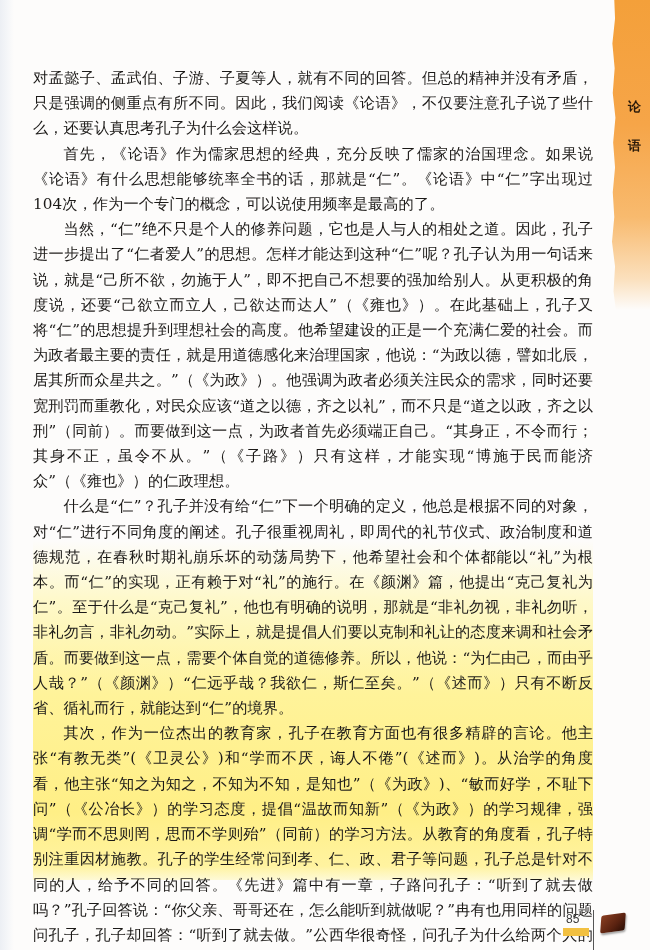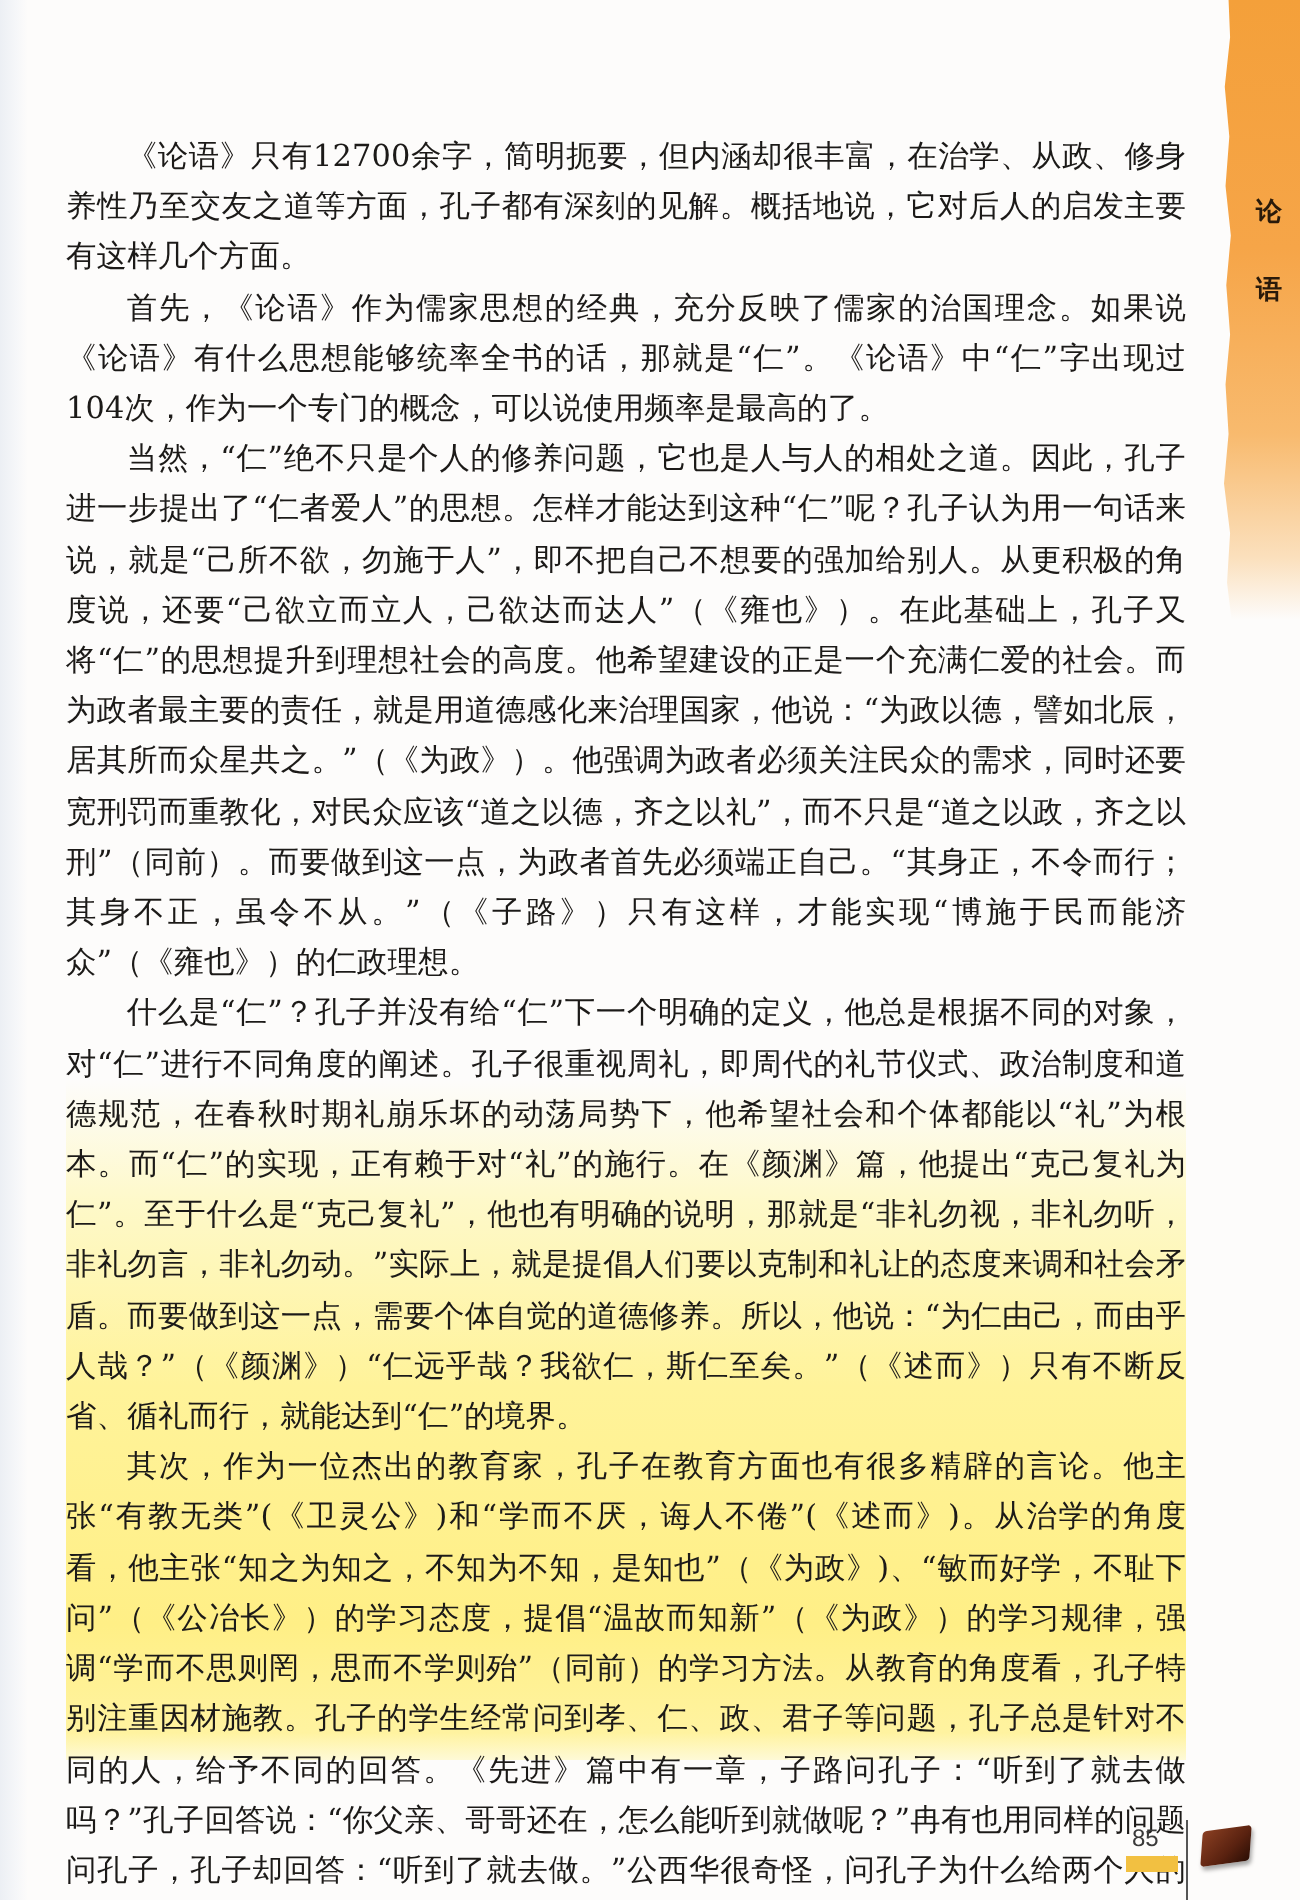--- a/index.html
+++ b/index.html
@@ -62,21 +62,21 @@
 <div class="page-shadow"></div>
 <div class="highlight"></div>
 
 <div class="side-strip"></div>
 <div class="side-title">
   <span>论</span>
   <span>语</span>
 </div>
 
 <div class="text-body">
-  <p>《论语》只有12700余字，简明扼要，但内涵却很丰富，在治学、从政、修身养性乃至交友之道等方面，孔子都有深刻的见解。概括地说，它对后人的启发主要有这样几个方面。</p>
+  <p class="cont">对孟懿子、孟武伯、子游、子夏等人，就有不同的回答。但总的精神并没有矛盾，只是强调的侧重点有所不同。因此，我们阅读《论语》，不仅要注意孔子说了些什么，还要认真思考孔子为什么会这样说。</p>
   <p>首先，《论语》作为儒家思想的经典，充分反映了儒家的治国理念。如果说《论语》有什么思想能够统率全书的话，那就是“仁”。《论语》中“仁”字出现过104次，作为一个专门的概念，可以说使用频率是最高的了。</p>
   <p>当然，“仁”绝不只是个人的修养问题，它也是人与人的相处之道。因此，孔子进一步提出了“仁者爱人”的思想。怎样才能达到这种“仁”呢？孔子认为用一句话来说，就是“己所不欲，勿施于人”，即不把自己不想要的强加给别人。从更积极的角度说，还要“己欲立而立人，己欲达而达人”（《雍也》）。在此基础上，孔子又将“仁”的思想提升到理想社会的高度。他希望建设的正是一个充满仁爱的社会。而为政者最主要的责任，就是用道德感化来治理国家，他说：“为政以德，譬如北辰，居其所而众星共之。”（《为政》）。他强调为政者必须关注民众的需求，同时还要宽刑罚而重教化，对民众应该“道之以德，齐之以礼”，而不只是“道之以政，齐之以刑”（同前）。而要做到这一点，为政者首先必须端正自己。“其身正，不令而行；其身不正，虽令不从。”（《子路》）只有这样，才能实现“博施于民而能济众”（《雍也》）的仁政理想。</p>
   <p>什么是“仁”？孔子并没有给“仁”下一个明确的定义，他总是根据不同的对象，对“仁”进行不同角度的阐述。孔子很重视周礼，即周代的礼节仪式、政治制度和道德规范，在春秋时期礼崩乐坏的动荡局势下，他希望社会和个体都能以“礼”为根本。而“仁”的实现，正有赖于对“礼”的施行。在《颜渊》篇，他提出“克己复礼为仁”。至于什么是“克己复礼”，他也有明确的说明，那就是“非礼勿视，非礼勿听，非礼勿言，非礼勿动。”实际上，就是提倡人们要以克制和礼让的态度来调和社会矛盾。而要做到这一点，需要个体自觉的道德修养。所以，他说：“为仁由己，而由乎人哉？”（《颜渊》）“仁远乎哉？我欲仁，斯仁至矣。”（《述而》）只有不断反省、循礼而行，就能达到“仁”的境界。</p>
   <p>其次，作为一位杰出的教育家，孔子在教育方面也有很多精辟的言论。他主张“有教无类”(《卫灵公》)和“学而不厌，诲人不倦”(《述而》)。从治学的角度看，他主张“知之为知之，不知为不知，是知也”（《为政》)、“敏而好学，不耻下问”（《公冶长》）的学习态度，提倡“温故而知新”（《为政》）的学习规律，强调“学而不思则罔，思而不学则殆”（同前）的学习方法。从教育的角度看，孔子特别注重因材施教。孔子的学生经常问到孝、仁、政、君子等问题，孔子总是针对不同的人，给予不同的回答。《先进》篇中有一章，子路问孔子：“听到了就去做吗？”孔子回答说：“你父亲、哥哥还在，怎么能听到就做呢？”冉有也用同样的问题问孔子，孔子却回答：“听到了就去做。”公西华很奇怪，问孔子为什么给两个人的回答不一样。孔子说：“求也退，故进之；由也兼人，故退之。”因为冉有（即求）性格退缩，所以孔子就给他激励；而子路（即由）勇于作为，所以孔子让他有所节制。同时，孔子很强调把</p>
 </div>
 
 <div class="footer">
   <span class="page-number">85</span>
   <div class="page-tag"></div>
   <div class="footer-divider"></div>

